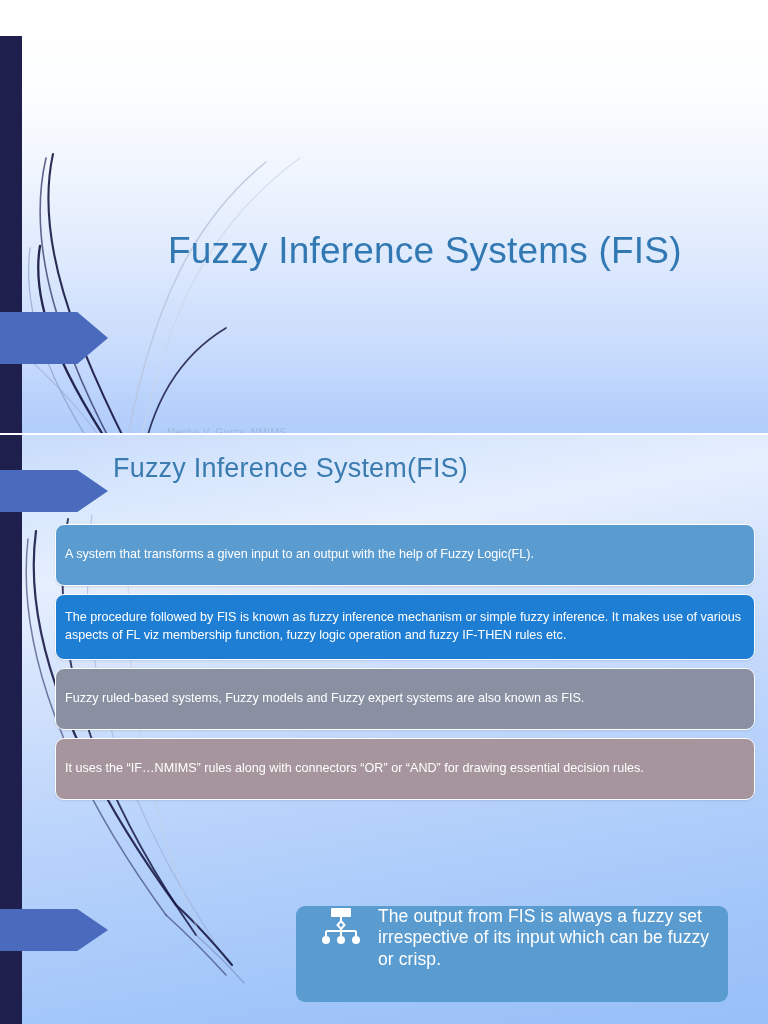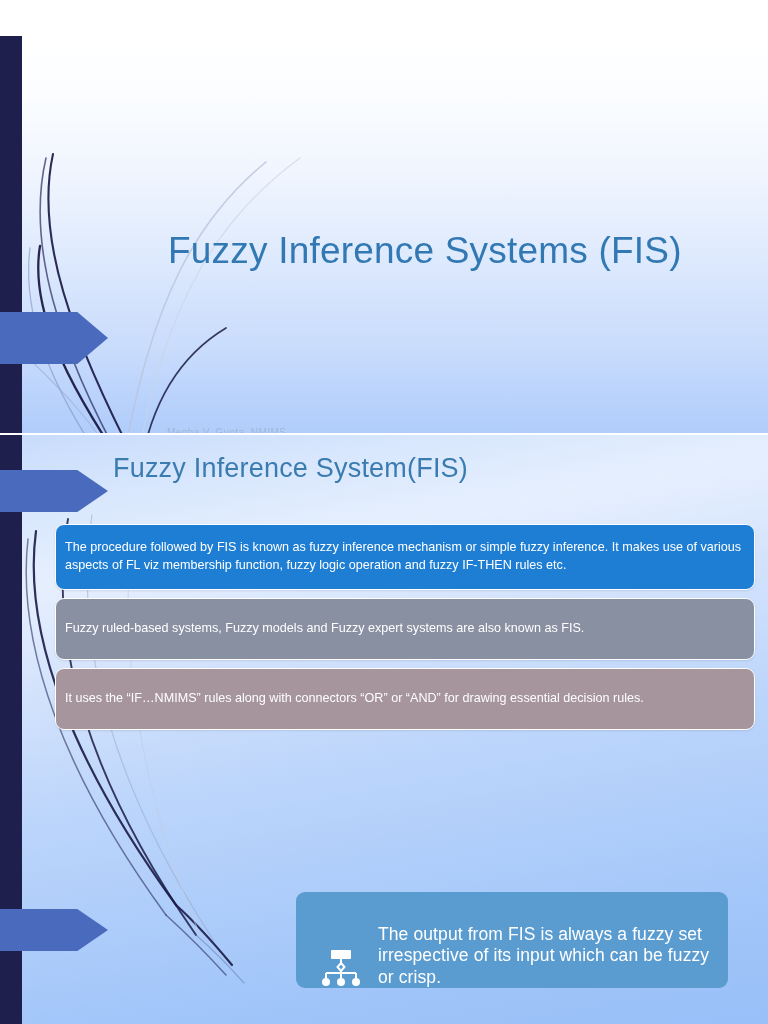--- a/index.html
+++ b/index.html
@@ -85,23 +85,23 @@
     display:flex; align-items:center;
     box-shadow:0 1px 2px rgba(30,50,90,.12);
   }
   .cbox.b1 { background:#5b9cd0; min-height:62px; }
   .cbox.b2 { background:#1e7ed4; min-height:62px; }
   .cbox.b3 { background:#8890a2; min-height:62px; }
   .cbox.b4 { background:#5ca8a2; min-height:62px; }
   .cbox.b5 { background:#a6959c; min-height:62px; }
 
   .callout {
-    position:absolute; left:296px; top:457px; width:432px; height:96px;
+    position:absolute; left:296px; top:471px; width:432px; height:96px;
     background:#5b9cd0; border-radius:9px;
-    display:flex; align-items:flex-end; padding:0 8px 0 14px;
+    display:flex; align-items:flex-start; padding:0 8px 0 14px;
   }
   .callout .ico { width:62px; flex:0 0 62px; display:flex;
     align-items:center; justify-content:center; }
   .callout .ctxt {
     color:#ffffff; font-size:17.5px; line-height:1.22;
     letter-spacing:0.1px; padding-left:6px;
   }
 
   .footer2 {
     position:absolute; left:55px; top:568px;
@@ -153,20 +153,21 @@
       </g>
     </svg>
 
     <div class="leftbar"></div>
     <div class="arrow2"></div>
     <div class="arrow3"></div>
 
     <h2 class="heading2">Fuzzy Inference System(FIS)</h2>
 
     <div class="boxes">
+      <div class="cbox b1">A system that transforms a given input to an output with the help of Fuzzy Logic(FL).</div>
       <div class="cbox b2">The procedure followed by FIS is known as fuzzy inference mechanism or simple fuzzy inference. It makes use of various aspects of FL viz membership function, fuzzy logic operation and fuzzy IF-THEN rules etc.</div>
       <div class="cbox b3">Fuzzy ruled-based systems, Fuzzy models and Fuzzy expert systems are also known as FIS.</div>
       <div class="cbox b5">It uses the “IF…NMIMS” rules along with connectors “OR” or “AND” for drawing essential decision rules.</div>
     </div>
 
     <div class="callout">
       <div class="ico">
         <svg width="46" height="40" viewBox="0 0 46 40" aria-hidden="true">
           <rect x="13" y="2" width="20" height="9" rx="1" fill="#ffffff"></rect>
           <line x1="23" y1="11" x2="23" y2="17" stroke="#ffffff" stroke-width="2"></line>

